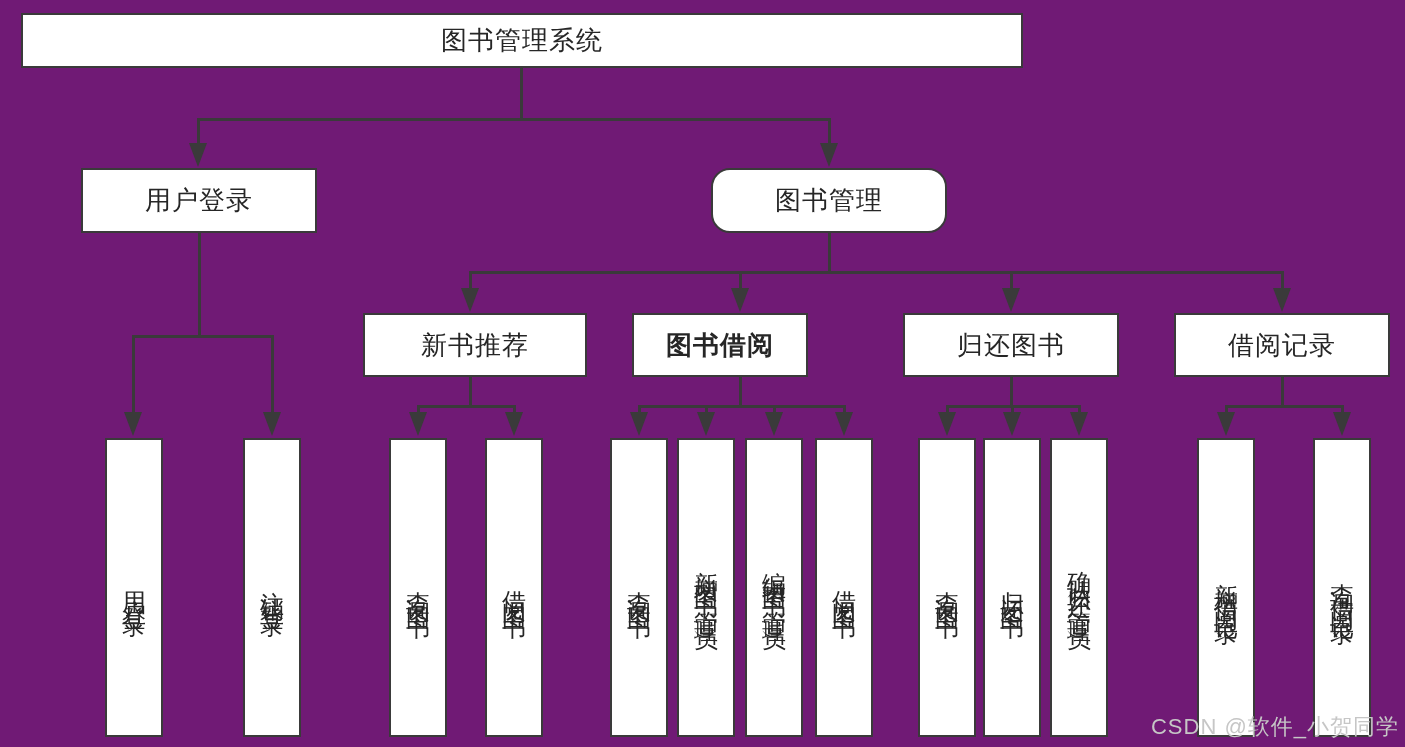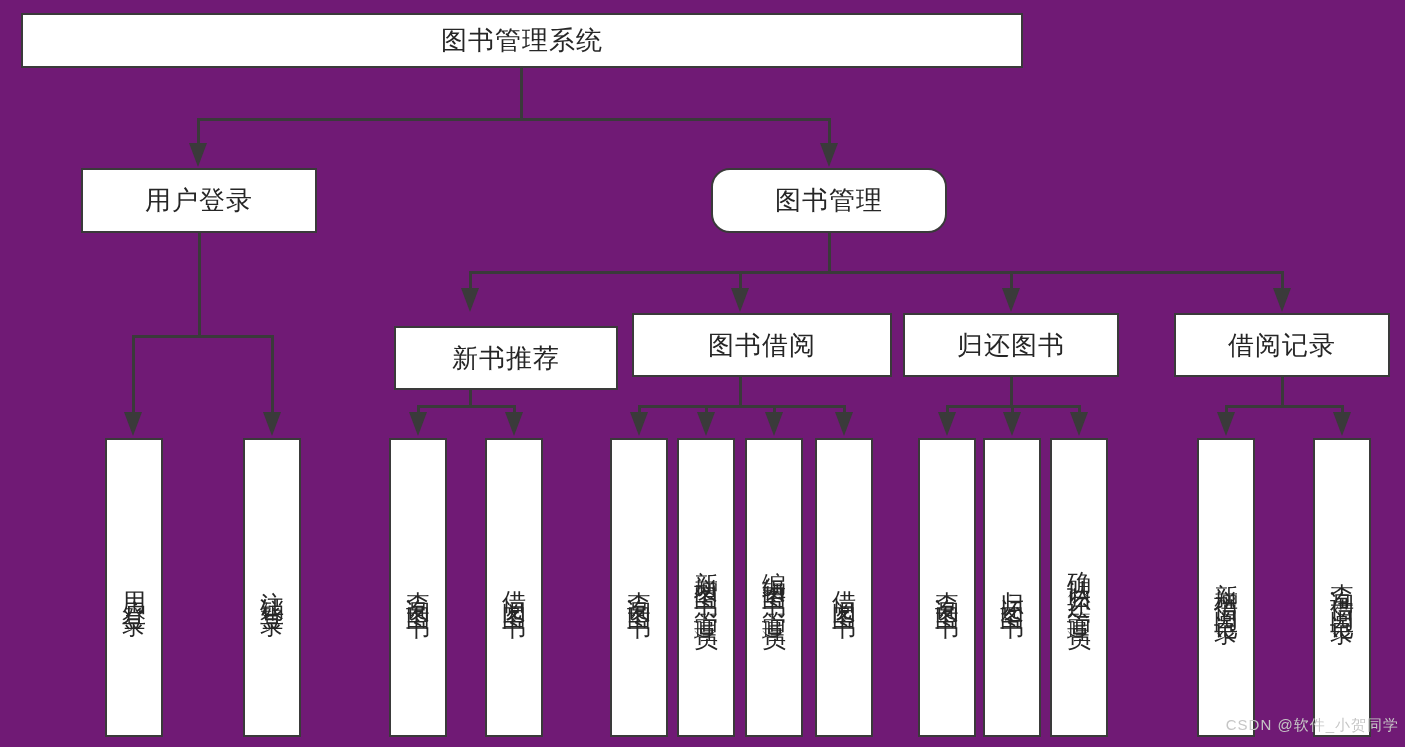--- a/index.html
+++ b/index.html
@@ -37,22 +37,22 @@
   .vline{position:absolute;width:2.5px;background:var(--line);}
   .hline{position:absolute;height:2.5px;background:var(--line);}
   .arrow{
     position:absolute;width:0;height:0;
     border-left:9px solid transparent;
     border-right:9px solid transparent;
     border-top:24px solid var(--line);
   }
   .watermark{
     position:absolute;
-    right:6px;bottom:12px;
-    font-size:15px;
+    right:6px;bottom:5px;
+    font-size:22px;
     color:var(--wm);
     letter-spacing:1px;
     z-index:10;
     white-space:nowrap;
     margin-top:12px;
   }
 </style>
 </head>
 <body>
 
@@ -116,22 +116,22 @@
   <div class="vline" style="left:1225px;top:405px;height:10px;"></div>
   <div class="vline" style="left:1341px;top:405px;height:10px;"></div>
   <div class="arrow" style="left:1217px;top:412px;"></div>
   <div class="arrow" style="left:1333px;top:412px;"></div>
 
   <div class="node h" style="left:21px;top:13px;width:1002px;height:55px;">图书管理系统</div>
 
   <div class="node h" style="left:81px;top:168px;width:236px;height:65px;">用户登录</div>
   <div class="node h" style="left:711px;top:168px;width:236px;height:65px;border-radius:19px;">图书管理</div>
 
-  <div class="node h" style="left:363px;top:326px;width:224px;height:64px;margin-left:31px;">新书推荐</div>
-  <div class="node h" style="left:632px;top:313px;width:260px;height:64px;">图书借阅</div>
+  <div class="node h" style="left:363px;top:313px;width:224px;height:64px;">新书推荐</div>
+  <div class="node h" style="left:632px;top:313px;width:176px;height:64px;font-weight:bold;">图书借阅</div>
   <div class="node h" style="left:903px;top:313px;width:216px;height:64px;">归还图书</div>
   <div class="node h" style="left:1174px;top:313px;width:216px;height:64px;">借阅记录</div>
 
   <div class="node leaf" style="left:105px;top:438px;width:58px;height:299px;">用户登录</div>
   <div class="node leaf" style="left:243px;top:438px;width:58px;height:299px;">注销登录</div>
 
   <div class="node leaf" style="left:389px;top:438px;width:58px;height:299px;">查询图书</div>
   <div class="node leaf" style="left:485px;top:438px;width:58px;height:299px;">借阅图书</div>
 
   <div class="node leaf" style="left:610px;top:438px;width:58px;height:299px;">查询图书</div>

